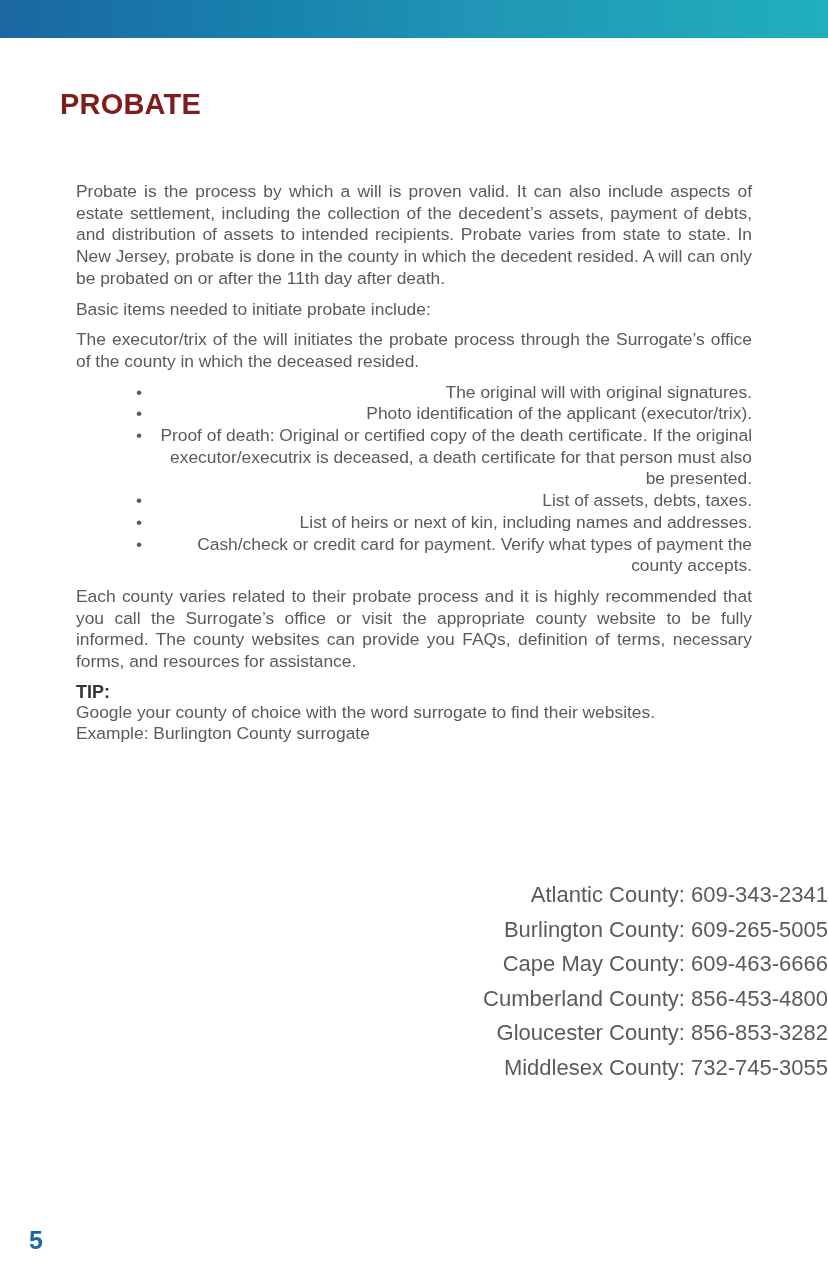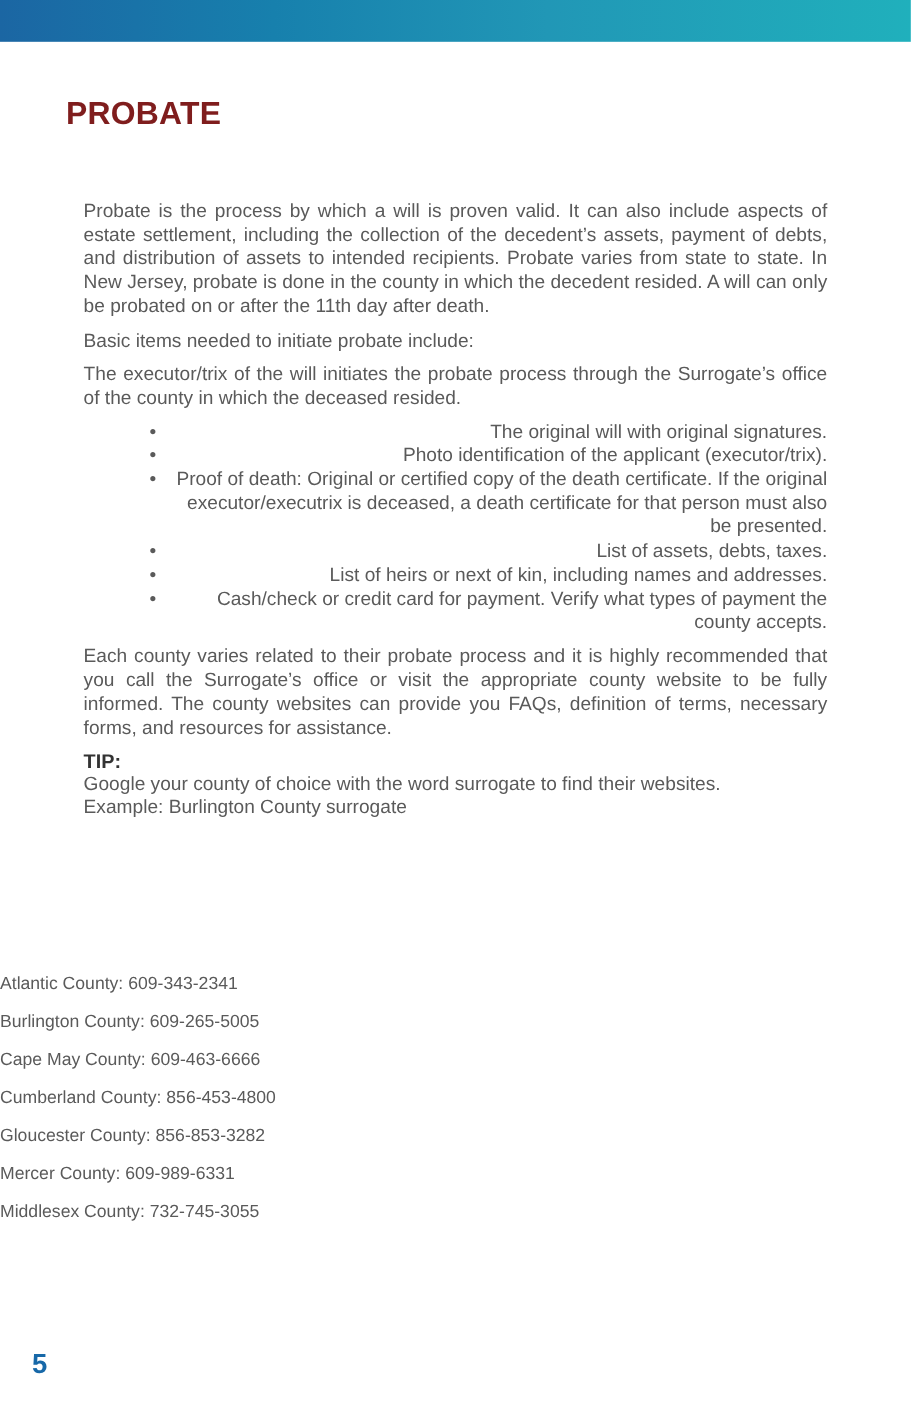--- a/index.html
+++ b/index.html
@@ -64,22 +64,22 @@
       font-weight: bold;
       font-size: 18px;
       color: #333333;
       line-height: 20px;
     }
     .tip-body { margin: 0; text-align: left; }
     .contacts {
       position: absolute;
       left: 0; top: 884px;
       width: 828px;
-      text-align: left;
-      font-size: 16px;
+      text-align: right;
+      font-size: 22px;
       color: #5a5a5a;
     }
     .contact {
       height: 34.5px;
       line-height: 22px;
     }
     .page-number {
       position: absolute;
       left: 29px; top: 1226px;
       font-size: 25px;
@@ -134,17 +134,16 @@
     <p class="tip-body">Example: Burlington County surrogate</p>
   </div>
 </div>
 
 <div class="contacts">
   <div class="contact">Atlantic County: 609-343-2341</div>
   <div class="contact">Burlington County: 609-265-5005</div>
   <div class="contact">Cape May County: 609-463-6666</div>
   <div class="contact">Cumberland County: 856-453-4800</div>
   <div class="contact">Gloucester County: 856-853-3282</div>
-  <div class="contact">Mercer County: 609-989-6331</div>
   <div class="contact">Middlesex County: 732-745-3055</div>
 </div>
 
 <div class="page-number">5</div>
 
 </body></html>

